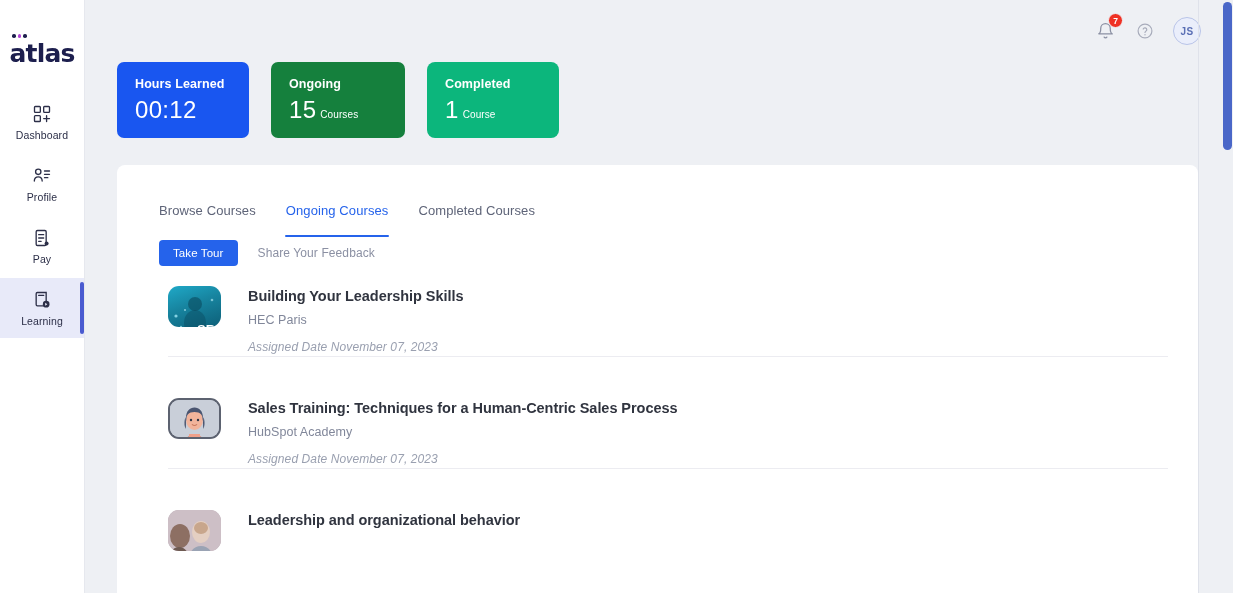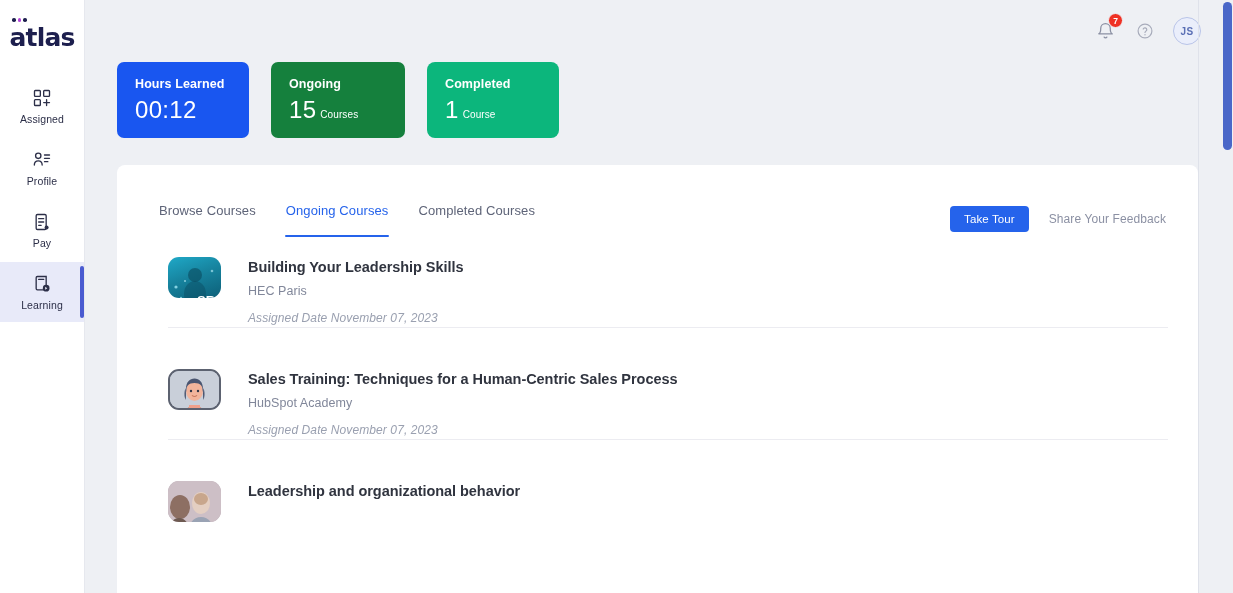--- a/index.html
+++ b/index.html
@@ -10,21 +10,21 @@
     overflow:hidden;
   }
   body { position:relative; }
 
   
   .sidebar {
     position:absolute; left:0; top:0; width:85px; height:593px;
     background:#ffffff; border-right:1px solid #e6e8ee;
     display:flex; flex-direction:column; align-items:center;
   }
-  .logo { margin-top:16px; height:34px; display:flex; align-items:flex-end; justify-content:center; width:100%; }
+  .logo { margin-top:32px; height:34px; display:flex; align-items:flex-end; justify-content:center; width:100%; }
   .logo-wrap { position:relative; }
   .logo-text {
     font-size:25px; font-weight:bold; color:#1d1f4e;
     letter-spacing:-0.8px; line-height:1;
     font-family:"DejaVu Sans", sans-serif;
   }
   .logo-dots { position:absolute; top:-7px; left:3px; display:flex; gap:2px; }
   .logo-dots i { width:3.5px; height:3.5px; border-radius:50%; background:#1d1f4e; display:block; }
   .logo-dots i.accent { background:#b445d8; }
 
@@ -78,20 +78,21 @@
   .stat.green  { width:132px;border-radius:8px; }
 
   
   .panel {
     position:absolute; left:117px; top:165px; width:1081px; height:428px;
     background:#fff; border-radius:8px 8px 0 0;
   }
   .panel-head {
     display:flex; align-items:flex-start; justify-content:space-between;
     padding:38px 32px 0 42px;
+    flex-direction:column;
   }
   .tabs { display:flex; gap:30px; }
   .tab {
     font-size:13px; color:#5e6478; padding-bottom:19px;
     cursor:pointer; position:relative; letter-spacing:.1px;
   }
   .tab.active { color:#2563eb; }
   .tab.active::after {
     content:""; position:absolute; left:-1px; right:-1px; bottom:0;
     height:2.5px; background:#2563eb; border-radius:2px;
@@ -162,21 +163,21 @@
 
   <div class="nav">
 
     <div class="nav-item">
       <svg class="nav-icon" viewBox="0 0 24 24" fill="none" stroke="#2c2f48" stroke-width="1.6">
         <rect x="3" y="3" width="7" height="7" rx="1"></rect>
         <rect x="14" y="3" width="7" height="7" rx="1"></rect>
         <rect x="3" y="14" width="7" height="7" rx="1"></rect>
         <path d="M17.5 14v7M14 17.5h7" stroke-linecap="round"></path>
       </svg>
-      <span class="nav-label">Assigned</span>
+      <span class="nav-label">Dashboard</span>
     </div>
 
     <div class="nav-item">
       <svg class="nav-icon" viewBox="0 0 24 24" fill="none" stroke="#2c2f48" stroke-width="1.6">
         <circle cx="7.5" cy="7" r="3.2"></circle>
         <path d="M2.8 18c0-3 2.1-5 4.7-5s4.7 2 4.7 5" stroke-linecap="round"></path>
         <path d="M15 6h6M15 10h6M15 14h4" stroke-linecap="round"></path>
       </svg>
       <span class="nav-label">Profile</span>
     </div>

